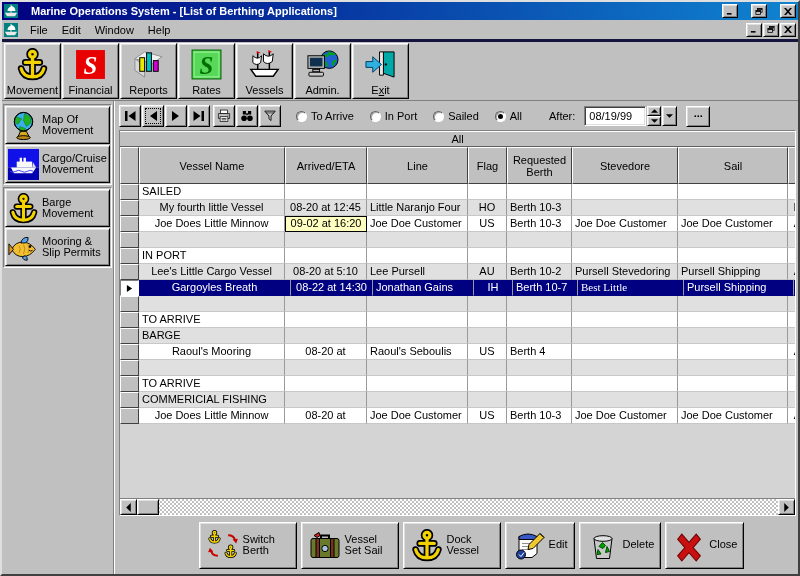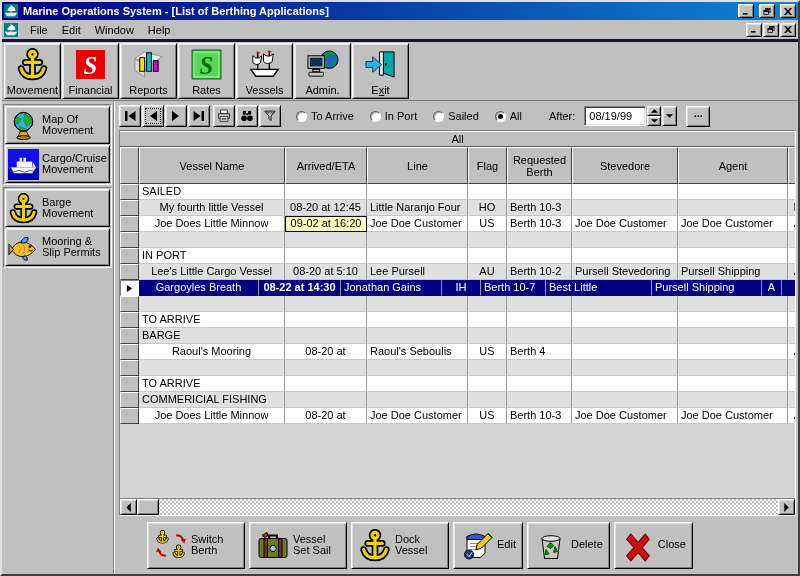--- a/index.html
+++ b/index.html
@@ -11,21 +11,21 @@
     display: flex; flex-direction: column;
     font-family: "Liberation Sans", sans-serif; font-size: 11px; color: #000;
   }
   button { font: inherit; color: #000; cursor: default; }
   .r { background: #c0c0c0; border: 1px solid; border-color: #fff #000 #000 #fff;
        box-shadow: inset 1px 1px 0 #dfdfdf, inset -1px -1px 0 #808080; }
   .sunken { background: #fff; border: 1px solid; border-color: #808080 #fff #fff #808080;
        box-shadow: inset 1px 1px 0 #404040, inset -1px -1px 0 #dfdfdf; }
 
   
-  .titlebar { height: 18px; flex: none; display: flex; align-items: center; gap: 5px;
+  .titlebar { height: 18px; flex: none; display: flex; align-items: center; gap: 13px;
     padding: 1px 2px; background: linear-gradient(90deg, #000080, #1084d0); }
   .titlebar .icon svg { width: 14px; height: 14px; display: block; }
   .title-text { color: #fff; font-weight: bold; flex: 1; white-space: nowrap; overflow: hidden; }
   .win-btn { width: 16px; height: 14px; padding: 0; display: flex; align-items: center; justify-content: center; }
   .win-btn svg { width: 8px; height: 7px; display: block; }
 
   
   .menubar { height: 19px; flex: none; display: flex; align-items: center; gap: 1px; padding: 0 2px; background: #c0c0c0; }
   .menubar .icon svg { width: 14px; height: 14px; display: block; margin-right: 4px; }
   .menu-item { padding: 2px 7px; }
@@ -94,21 +94,21 @@
   .hscroll { height: 17px; flex: none; display: flex; border-top: 1px solid #808080; background: #fff;
     background-image: linear-gradient(45deg, #c0c0c0 25%, transparent 25%, transparent 75%, #c0c0c0 75%),
                       linear-gradient(45deg, #c0c0c0 25%, transparent 25%, transparent 75%, #c0c0c0 75%);
     background-size: 4px 4px; background-position: 0 0, 2px 2px; }
   .scroll-btn { width: 17px; height: 16px; flex: none; padding: 0; display: flex; align-items: center; justify-content: center; }
   .scroll-btn svg { width: 5px; height: 9px; display: block; }
   .scroll-thumb { width: 22px; height: 16px; flex: none; }
   .scroll-track { flex: 1; }
 
   
-  .btnbar { height: 50px; flex: none; display: flex; align-items: center; gap: 4px; padding-left: 28px; margin-top: 4px; }
+  .btnbar { height: 50px; flex: none; display: flex; align-items: center; gap: 4px; padding-left: 28px; margin-top: 4px; justify-content: center; }
   .bb-btn { height: 47px; display: flex; align-items: center; gap: 3px; padding: 2px 6px; }
   .bb-btn .icon svg { width: 34px; height: 33px; display: block; }
   .bb-label { text-align: left; line-height: 11.5px; max-width: 47px; }
 </style>
 </head>
 <body>
 
 <div class="window">
 
   <div class="titlebar">
@@ -429,21 +429,21 @@
       <div class="grid-area">
         <div class="band">All</div>
         <div class="hdr-row" id="hdr-row">
             <div class="hdr-cell" style="width: 19px;"></div>
             <div class="hdr-cell" style="width: 146px;">Vessel Name</div>
             <div class="hdr-cell" style="width: 82px;">Arrived/ETA</div>
             <div class="hdr-cell" style="width: 101px;">Line</div>
             <div class="hdr-cell" style="width: 39px;">Flag</div>
             <div class="hdr-cell" style="width: 65px;">Requested Berth</div>
             <div class="hdr-cell" style="width: 106px;">Stevedore</div>
-            <div class="hdr-cell" style="width: 110px;">Agent</div>
+            <div class="hdr-cell" style="width: 110px;">Sail</div>
             <div class="hdr-cell" style="width: 20px;">L</div>
           </div>
         <div id="grid-rows">
             <div class="g-row">
               <div class="sel-cell"></div>
               <div class="cell a-l" style="width: 146px;">SAILED</div>
               <div class="cell a-c" style="width: 82px;"></div>
               <div class="cell a-l" style="width: 101px;"></div>
               <div class="cell a-c" style="width: 39px;"></div>
               <div class="cell a-l" style="width: 65px;"></div>
@@ -507,26 +507,26 @@
               <div class="cell a-c" style="width: 20px;">A</div>
             </div>
             <div class="g-row selected">
               <div class="sel-cell active">
                 <span class="sel-arrow">
                   <svg viewBox="0 0 8 10" fill="#000">
                     <path d="M1 1l6 4-6 4z"></path>
                   </svg>
                 </span>
               </div>
-              <div class="cell a-c" style="width: 120px;">Gargoyles Breath</div>
-              <div class="cell a-c" style="width: 82px; font-weight: bold;">08-22 at 14:30</div>
+              <div class="cell a-c" style="width: 152px;">Gargoyles Breath</div>
+              <div class="cell a-c" style="width: 82px;">08-22 at 14:30</div>
               <div class="cell a-l" style="width: 101px;">Jonathan Gains</div>
               <div class="cell a-c" style="width: 39px;">IH</div>
               <div class="cell a-l" style="width: 65px;">Berth 10-7</div>
-              <div class="cell a-l" style="width: 106px;">Best Little</div>
+              <div class="cell a-l" style="width: 106px; font-family: Liberation Serif, serif;">Best Little</div>
               <div class="cell a-l" style="width: 110px;">Pursell Shipping</div>
               <div class="cell a-c" style="width: 20px;">A</div>
             </div>
             <div class="g-row shade">
               <div class="sel-cell"></div>
               <div class="cell a-c" style="width: 146px;"></div>
               <div class="cell a-c" style="width: 82px;"></div>
               <div class="cell a-l" style="width: 101px;"></div>
               <div class="cell a-c" style="width: 39px;"></div>
               <div class="cell a-l" style="width: 65px;"></div>

